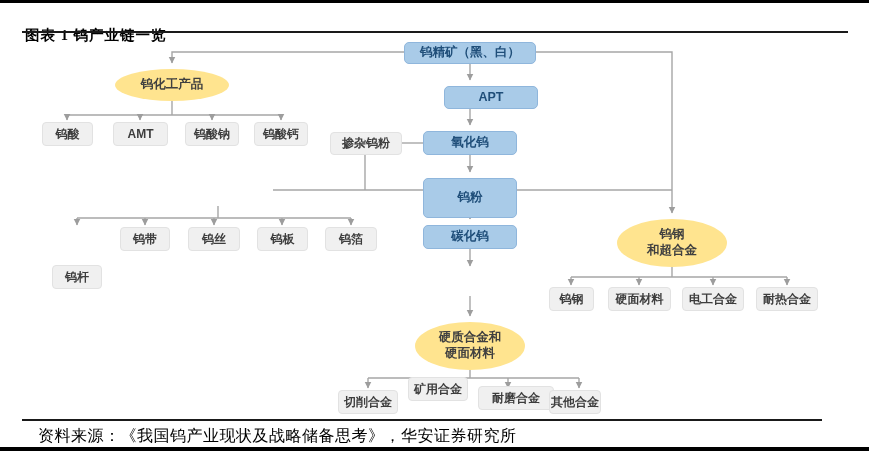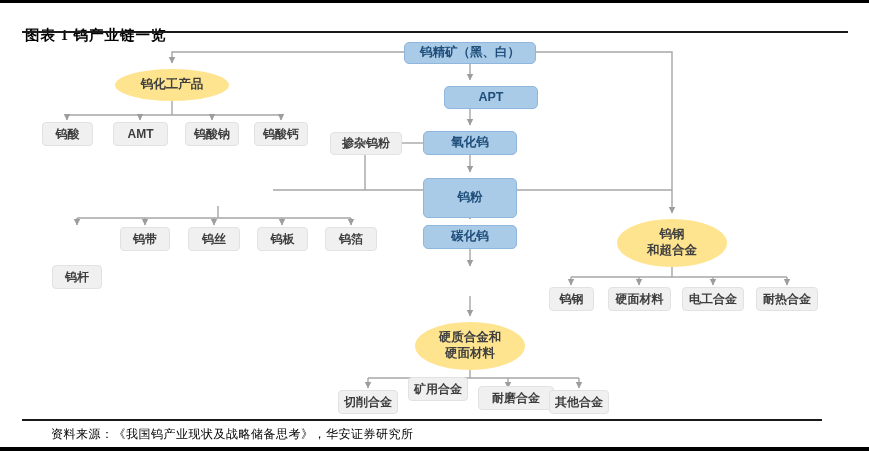--- a/index.html
+++ b/index.html
@@ -16,21 +16,21 @@
     position: absolute; left: 25px; top: 26px;
     font-family: "Liberation Serif", serif;
     font-weight: bold; font-size: 14.5px; color: #000;
     letter-spacing: 1px;
   }
   .title-rule { position: absolute; left: 22px; top: 31px; width: 826px; height: 2px; background: #1a1a1a; }
   .footer-rule { position: absolute; left: 22px; top: 419px; width: 800px; height: 2px; background: #1a1a1a; }
   .source-line {
     position: absolute; left: 38px; top: 426px;
     font-family: "Liberation Serif", serif;
-    font-size: 12px; color: #000; letter-spacing: 0.5px; margin-left: 13px;
+    font-size: 16px; color: #000; letter-spacing: 0.5px;
   }
   svg.wires { position: absolute; left: 0; top: 0; width: 869px; height: 451px; }
 
   .node {
     position: absolute;
     display: flex; align-items: center; justify-content: center;
     font-weight: bold; font-size: 12.5px;
     text-align: center; white-space: pre-line; line-height: 1.25;
   }
   .chain {
@@ -79,21 +79,21 @@
   #n-foil     { left: 325px; top: 227px; width: 52px; height: 24px; }
   
   #n-steel    { left: 549px; top: 287px; width: 45px; height: 24px; }
   #n-highd    { left: 608px; top: 287px; width: 63px; height: 24px; }
   #n-elec     { left: 682px; top: 287px; width: 62px; height: 24px; }
   #n-heat     { left: 756px; top: 287px; width: 62px; height: 24px; }
   
   #n-cut      { left: 338px; top: 390px; width: 60px; height: 24px; }
   #n-mine     { left: 408px; top: 377px; width: 60px; height: 24px; }
   #n-wear     { left: 478px; top: 386px; width: 76px; height: 24px; }
-  #n-other    { left: 549px; top: 390px; width: 60px; height: 24px; }
+  #n-other    { left: 549px; top: 390px; width: 52px; height: 24px; }
 </style>
 </head>
 <body>
 
 <div class="page">
 
   <div class="top-bar"></div>
   <div class="fig-title">图表 1 钨产业链一览</div>
   <div class="title-rule"></div>
 

